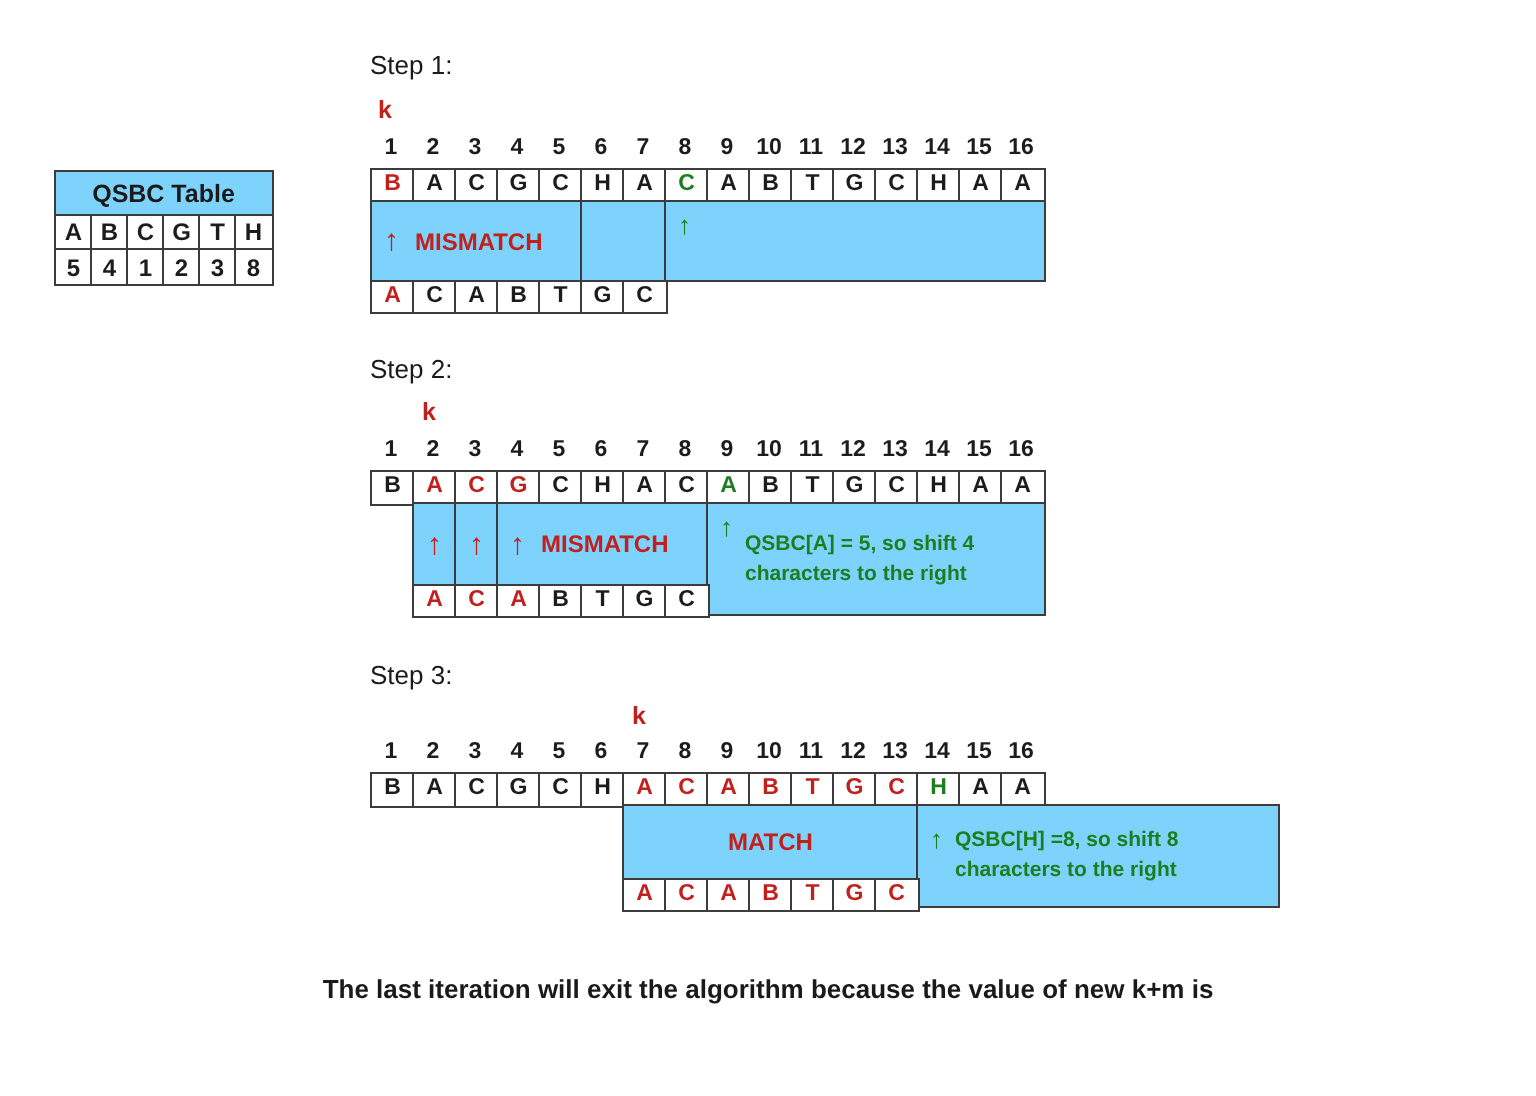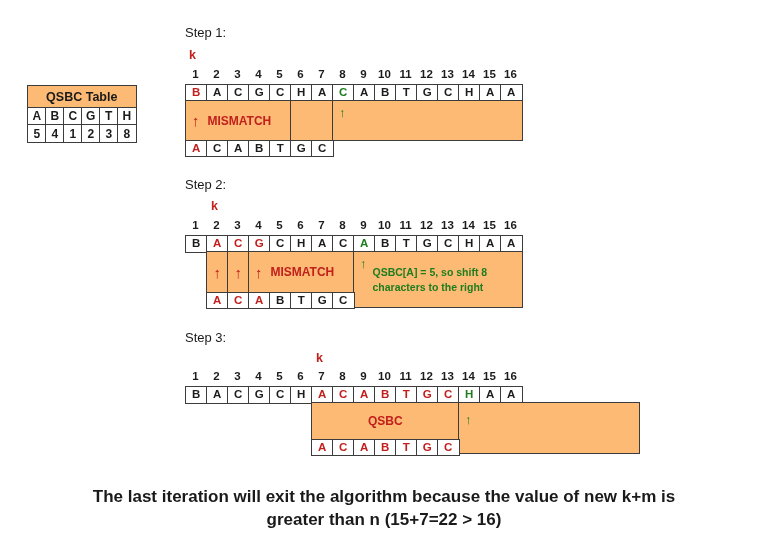--- a/index.html
+++ b/index.html
@@ -18,21 +18,21 @@
   .qcells .cell { width:19.5px; height:19px; font-size:12px; }
 
   
   .nums { position:absolute; display:flex; }
   .num { width:21px; text-align:center; font-size:11.5px; font-weight:bold; color:#1c1c1c; }
 
   .c-black { color:#1c1c1c; }
   .c-red   { color:#c1201d; }
   .c-green { color:#1e7d1e; }
 
-  .box { position:absolute; border:1.5px solid #3c3c3c; background:#fdba74; }
+  .box { position:absolute; border:1.5px solid #3c3c3c; background:#7dd3fc; }
 
   .step-label { position:absolute; font-size:13px; font-weight:normal; color:#1a1a1a; }
   .k-marker   { position:absolute; font-size:12.5px; font-weight:bold; color:#c1201d; }
 
   .mismatch-box { display:flex; align-items:center; padding-left:6px; gap:8px;
     font-size:12px; font-weight:bold; color:#c1201d; }
   .arrow { font-weight:900; font-size:15px; line-height:1; }
   .arrow-cell { display:flex; align-items:center; justify-content:center; }
 
   .green-box { display:flex; align-items:flex-start; gap:6px; padding:4px 2px 0 6px;
@@ -40,21 +40,21 @@
   .green-box .arrow { font-size:13px; margin-top:1px; }
   .gtext { flex:1; line-height:1.45; }
 
   .match-box { display:flex; align-items:center; justify-content:center;
     font-size:12px; font-weight:bold; color:#c1201d; }
 
   .qsbc-title { display:flex; align-items:center; justify-content:center;
     font-size:12.5px; font-weight:bold; color:#1a1a1a; }
 
   .footer { position:absolute; left:0; top:486px; width:768px; text-align:center;
-    font-size:17px; font-weight:bold; color:#1a1a1a; line-height:1.35; }
+    font-size:13px; font-weight:bold; color:#1a1a1a; line-height:1.35; }
 </style>
 </head>
 <body>
 
 <div id="stage">
 
   <div>
     <div class="box qsbc-title" style="left:27px; top:85px; width:109.5px; height:23px;">QSBC Table</div>
     <div class="cells qcells" style="left:27px; top:106.5px;">
         <div class="cell c-black">A</div>
@@ -179,21 +179,21 @@
     </div>
     <div class="box arrow-cell" style="left:227px; top:251px; width:22.5px; height:42px;">
       <span class="arrow c-red">↑</span>
     </div>
     <div class="box mismatch-box" style="left:248px; top:251px; width:106.5px; height:42px;">
       <span class="arrow c-red">↑</span>
       <span>MISMATCH</span>
     </div>
     <div class="box green-box" style="left:353px; top:251px; width:169.5px; height:57px;">
       <span class="arrow c-green">↑</span>
-      <span class="gtext" style="padding-top:9px; padding-right:14px;">QSBC[A] = 5, so shift 8 characters to the right</span>
+      <span class="gtext" style="padding-top:9px; padding-right:14px;">QSBC[A] = 5, so shift 4 characters to the right</span>
     </div>
 
     <div class="cells" style="left:206px; top:291.5px;">
         <div class="cell c-red">A</div>
         <div class="cell c-red">C</div>
         <div class="cell c-red">A</div>
         <div class="cell c-black">B</div>
         <div class="cell c-black">T</div>
         <div class="cell c-black">G</div>
         <div class="cell c-black">C</div>
@@ -234,35 +234,35 @@
         <div class="cell c-red">B</div>
         <div class="cell c-red">T</div>
         <div class="cell c-red">G</div>
         <div class="cell c-red">C</div>
         <div class="cell c-green">H</div>
         <div class="cell c-black">A</div>
         <div class="cell c-black">A</div>
       </div>
 
     <div class="box match-box" style="left:311px; top:402px; width:148.5px; height:38px;">
-      <span>QSBC</span>
+      <span>MATCH</span>
     </div>
     <div class="box green-box" style="left:458px; top:402px; width:182px; height:52px;">
       <span class="arrow c-green" style="margin-top:6px;">↑</span>
+      <span class="gtext" style="padding-top:6px; padding-right:18px;">QSBC[H] =8, so shift 8 characters to the right</span>
     </div>
 
     <div class="cells" style="left:311px; top:438.5px;">
         <div class="cell c-red">A</div>
         <div class="cell c-red">C</div>
         <div class="cell c-red">A</div>
         <div class="cell c-red">B</div>
         <div class="cell c-red">T</div>
         <div class="cell c-red">G</div>
         <div class="cell c-red">C</div>
       </div>
   </div>
 
   <div class="footer">
     <div>The last iteration will exit the algorithm because the value of new k+m is</div>
-    <div>greater than n (15+7=22 &gt; 16)</div>
   </div>
 
 </div>
 
 </body></html>

